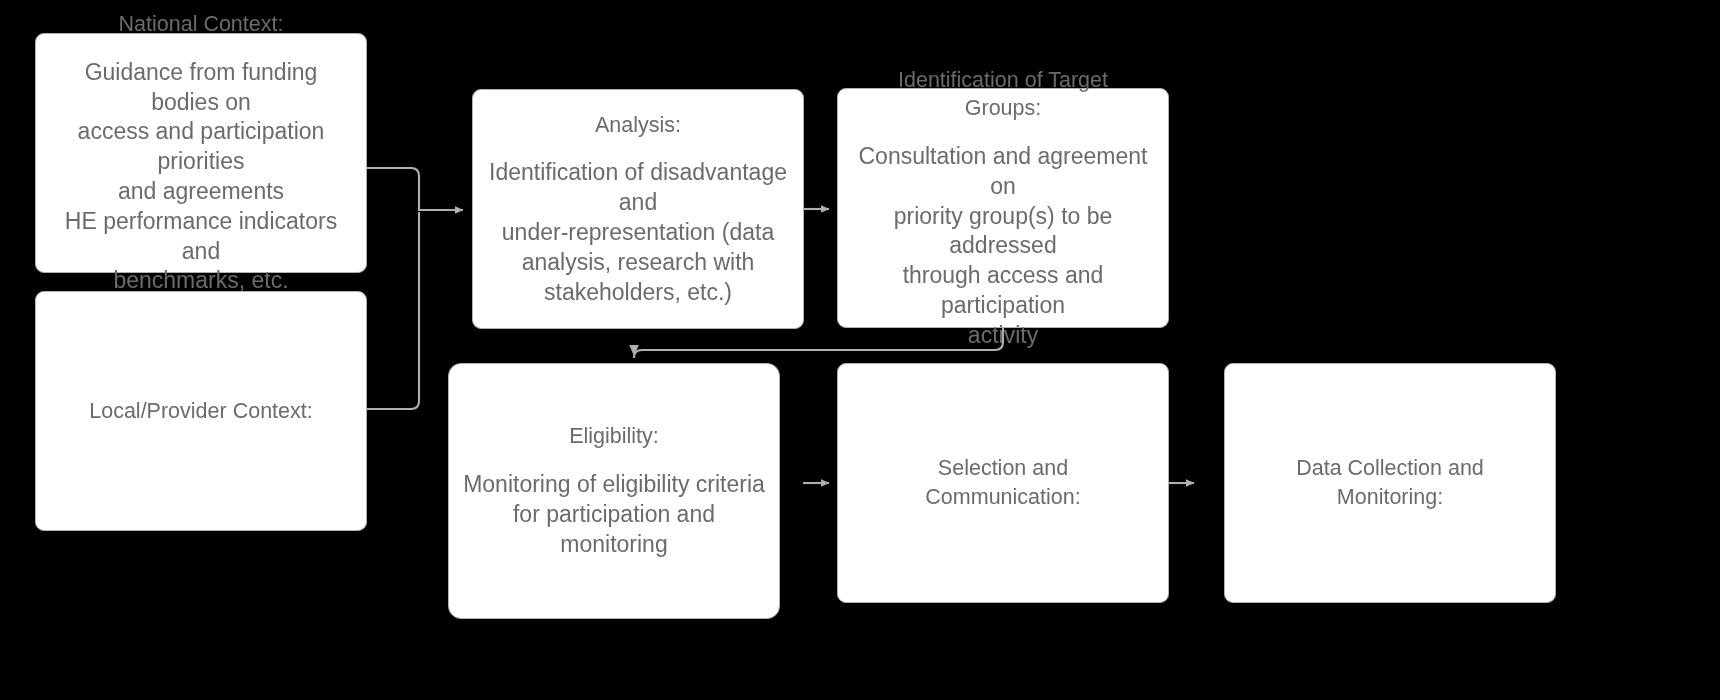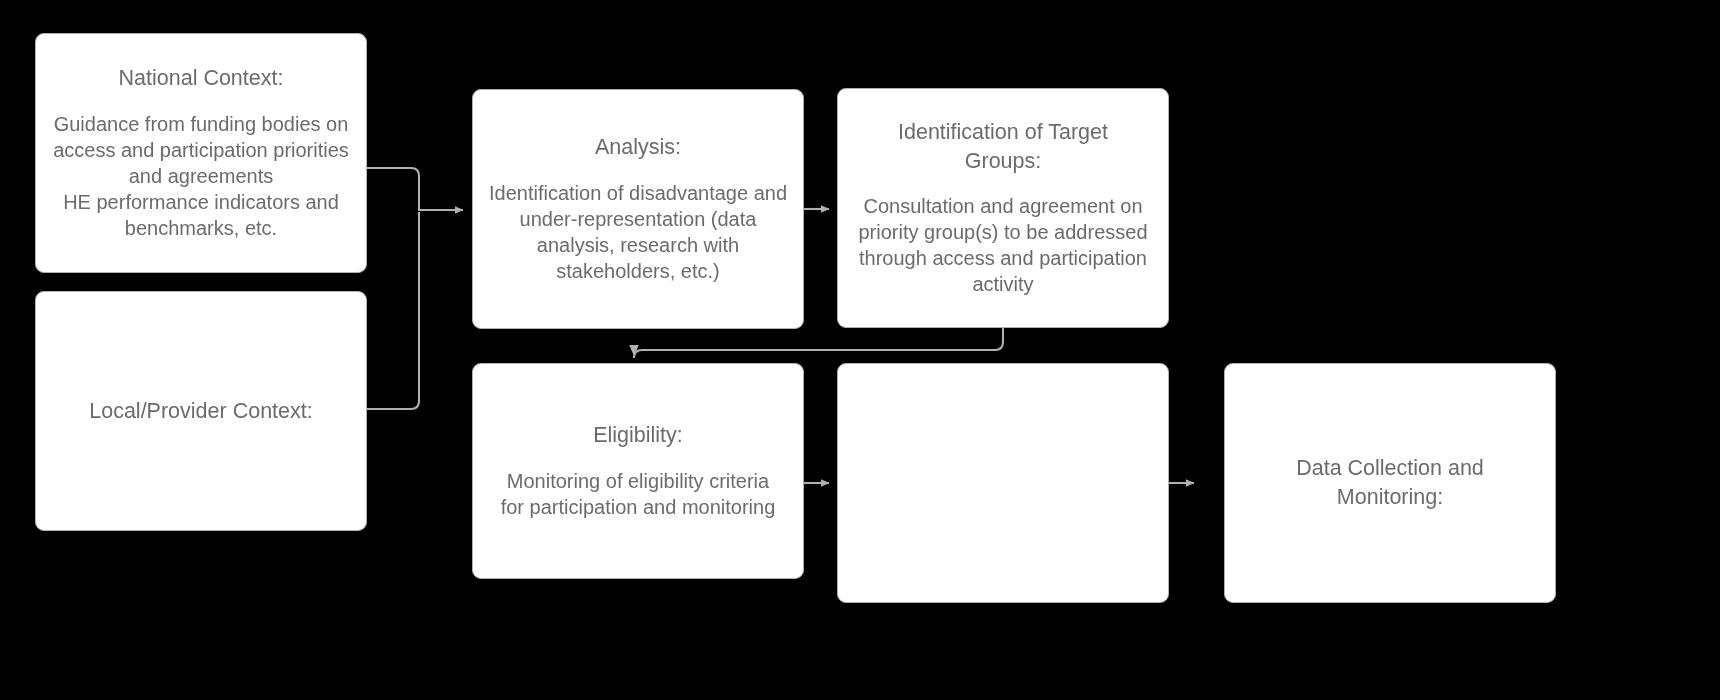--- a/index.html
+++ b/index.html
@@ -46,21 +46,21 @@
   }
   .node-title {
     display: block;
     font-size: 21.5px;
     line-height: 1.33;
     color: #6b6b6b;
     white-space: pre-line;
   }
   .node-body {
     display: block;
-    font-size: 20px;
+    font-size: 23px;
     line-height: 1.295;
     color: #6b6b6b;
     white-space: pre-line;
   }
 </style>
 </head>
 <body>
 
 <div id="stage">
 
@@ -117,30 +117,32 @@
     <span class="node-text">
       <span class="node-title">Identification of Target
 Groups:</span>
       <span class="node-body">Consultation and agreement on
 priority group(s) to be addressed
 through access and participation
 activity</span>
     </span>
   </div>
 
-  <div class="node" style="left:472px; top:363px; width:332px; height:216px;">
+  <div class="node" style="left:448px; top:363px; width:332px; height:256px;border-radius:13px;">
     <span class="node-text">
       <span class="node-title">Eligibility:</span>
       <span class="node-body">Monitoring of eligibility criteria
 for participation and monitoring</span>
     </span>
   </div>
 
   <div class="node" style="left:837px; top:363px; width:332px; height:240px;">
     <span class="node-text">
+      <span class="node-title">Selection and
+Communication:</span>
     </span>
   </div>
 
   <div class="node" style="left:1202px; top:363px; width:332px; height:240px;margin-left:22px;">
     <span class="node-text">
       <span class="node-title">Data Collection and
 Monitoring:</span>
     </span>
   </div>
 

